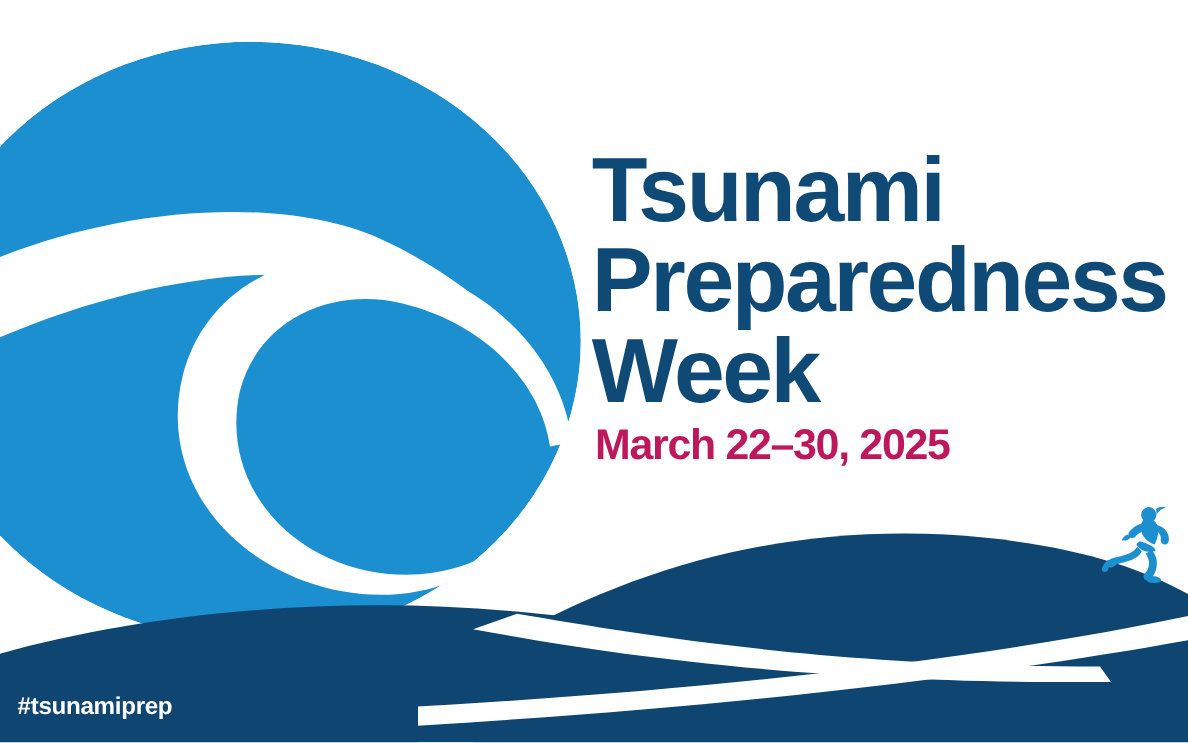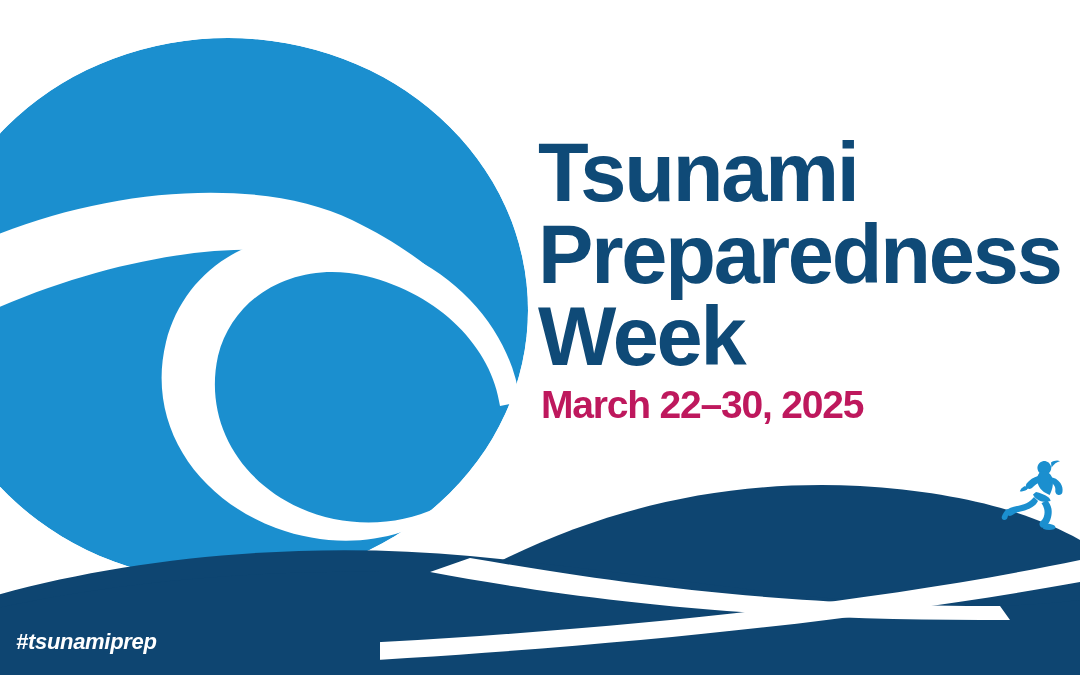--- a/index.html
+++ b/index.html
@@ -54,21 +54,21 @@
     left:16px; top:629px;
     display:flex;
     align-items:baseline;
     gap:45px;
     font-weight:700;
     font-size:22px;
     letter-spacing:-0.3px;
     color:#ffffff;
     white-space:nowrap;
   }
-  #footer-text span { display:block;font-style:italic; }
+  #footer-text span { display:block; }
 </style>
 </head>
 <body>
 
 <div id="banner">
 
   <svg id="art" viewBox="0 0 1080 675" xmlns="http://www.w3.org/2000/svg" aria-hidden="true">
 
     <defs>
 

